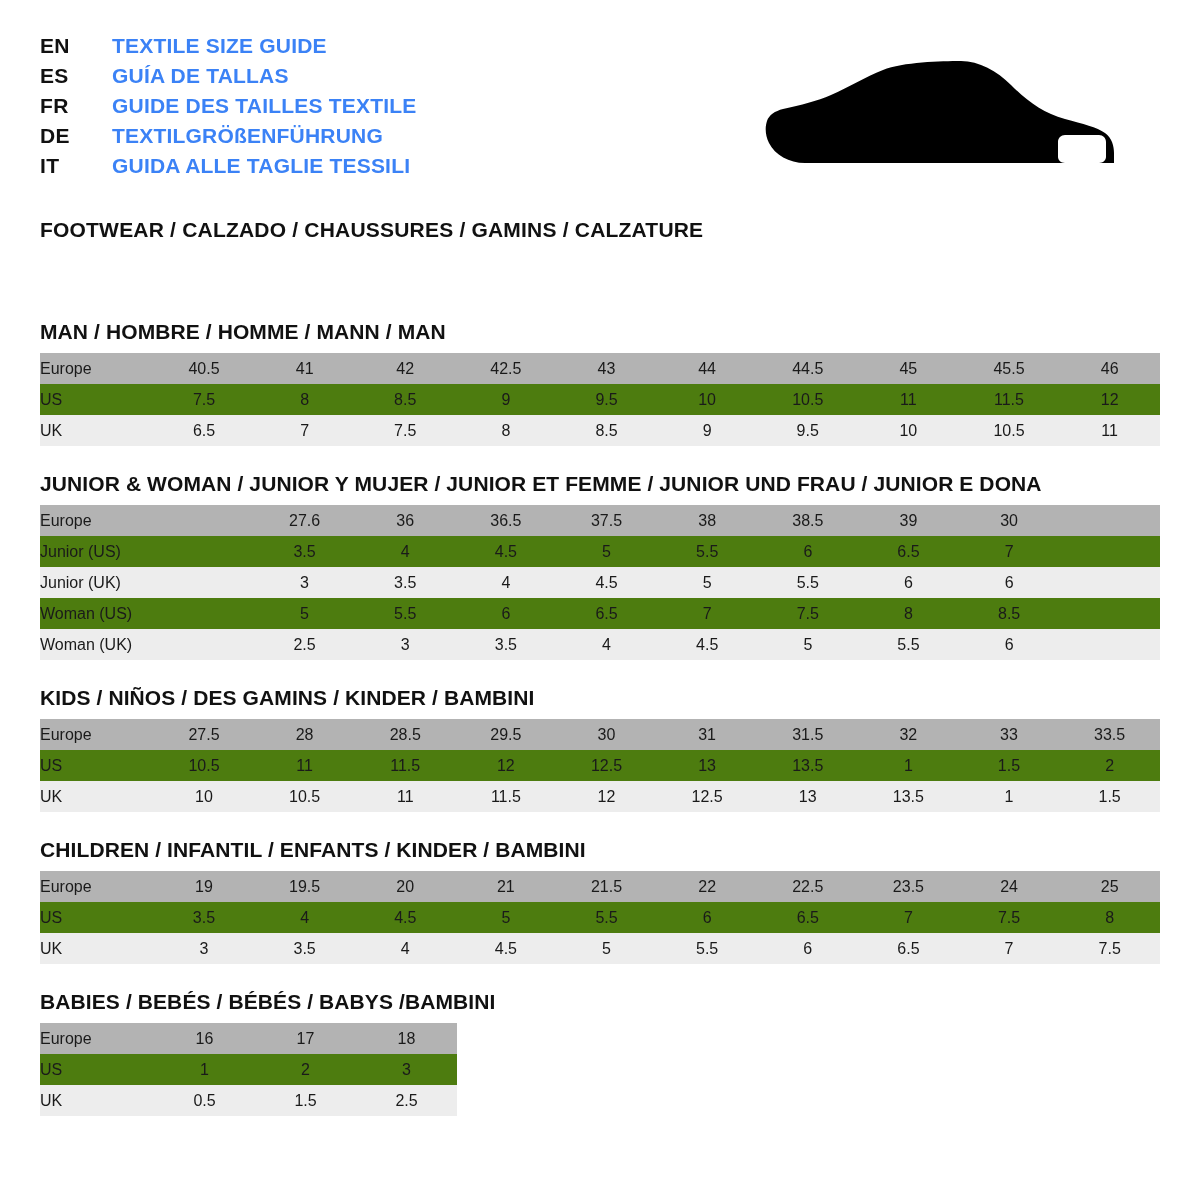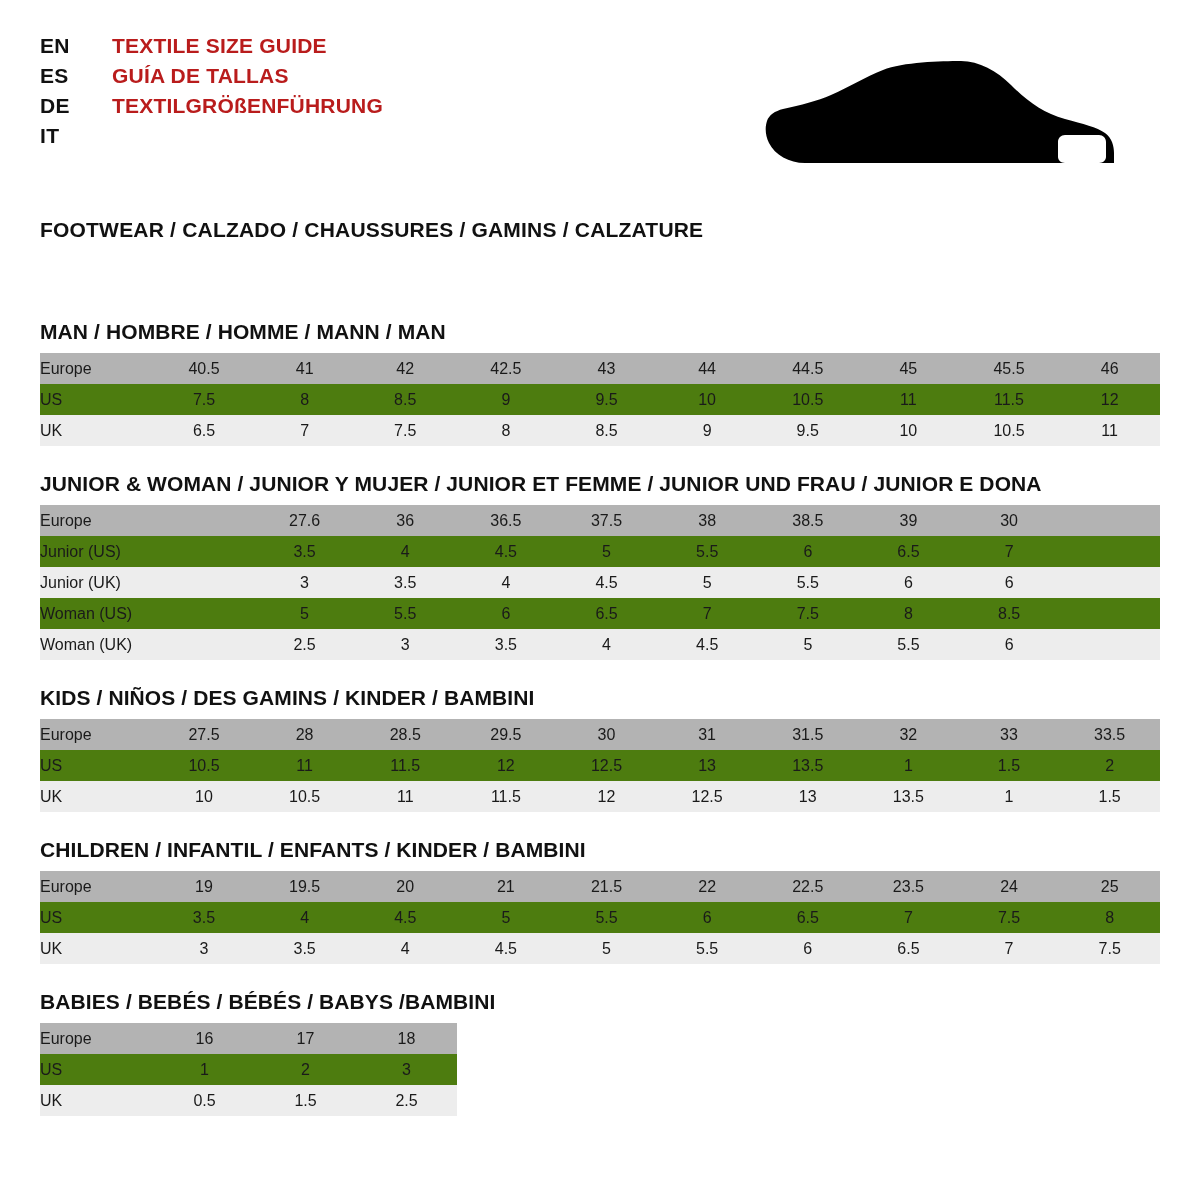--- a/index.html
+++ b/index.html
@@ -40,21 +40,21 @@
     width: 72px;
     font-size: 21px;
     font-weight: bold;
     letter-spacing: 0.3px;
     color: #111;
   }
   .lang-text {
     font-size: 21px;
     font-weight: bold;
     letter-spacing: 0.2px;
-    color: #b91c1c;
+    color: #3b82f6;
     white-space: nowrap;
   }
 
   .shoe-wrap {
     width: 360px;
     height: 150px;
     margin-right: 40px;
     margin-top: 8px;
     display: flex;
     align-items: center;
@@ -122,25 +122,30 @@
     <div class="lang-block">
       <div class="lang-row">
         <span class="lang-code">EN</span>
         <span class="lang-text">TEXTILE SIZE GUIDE</span>
       </div>
       <div class="lang-row">
         <span class="lang-code">ES</span>
         <span class="lang-text">GUÍA DE TALLAS</span>
       </div>
       <div class="lang-row">
+        <span class="lang-code">FR</span>
+        <span class="lang-text">GUIDE DES TAILLES TEXTILE</span>
+      </div>
+      <div class="lang-row">
         <span class="lang-code">DE</span>
         <span class="lang-text">TEXTILGRÖßENFÜHRUNG</span>
       </div>
       <div class="lang-row">
         <span class="lang-code">IT</span>
+        <span class="lang-text">GUIDA ALLE TAGLIE TESSILI</span>
       </div>
     </div>
 
     <div class="shoe-wrap">
       <svg width="350" height="120" viewBox="0 0 350 120" aria-hidden="true">
         <path fill="#000000" d="M196,4 C214,4 232,14 246,28 C262,44 278,56 300,62 C318,67 332,70 340,76 C347,81 349,89 349,96 L349,106 L40,106 C24,106 10,98 4,86 C0,78 0,70 2,64 C4,58 10,54 18,52 C36,48 52,44 66,38 C84,30 100,20 118,13 C138,5 176,4 196,4 Z M300,78 C296,78 293,81 293,85 L293,100 C293,103 296,106 300,106 L334,106 C338,106 341,103 341,100 L341,85 C341,81 338,78 334,78 Z"></path>
       </svg>
     </div>
 
   </div>

